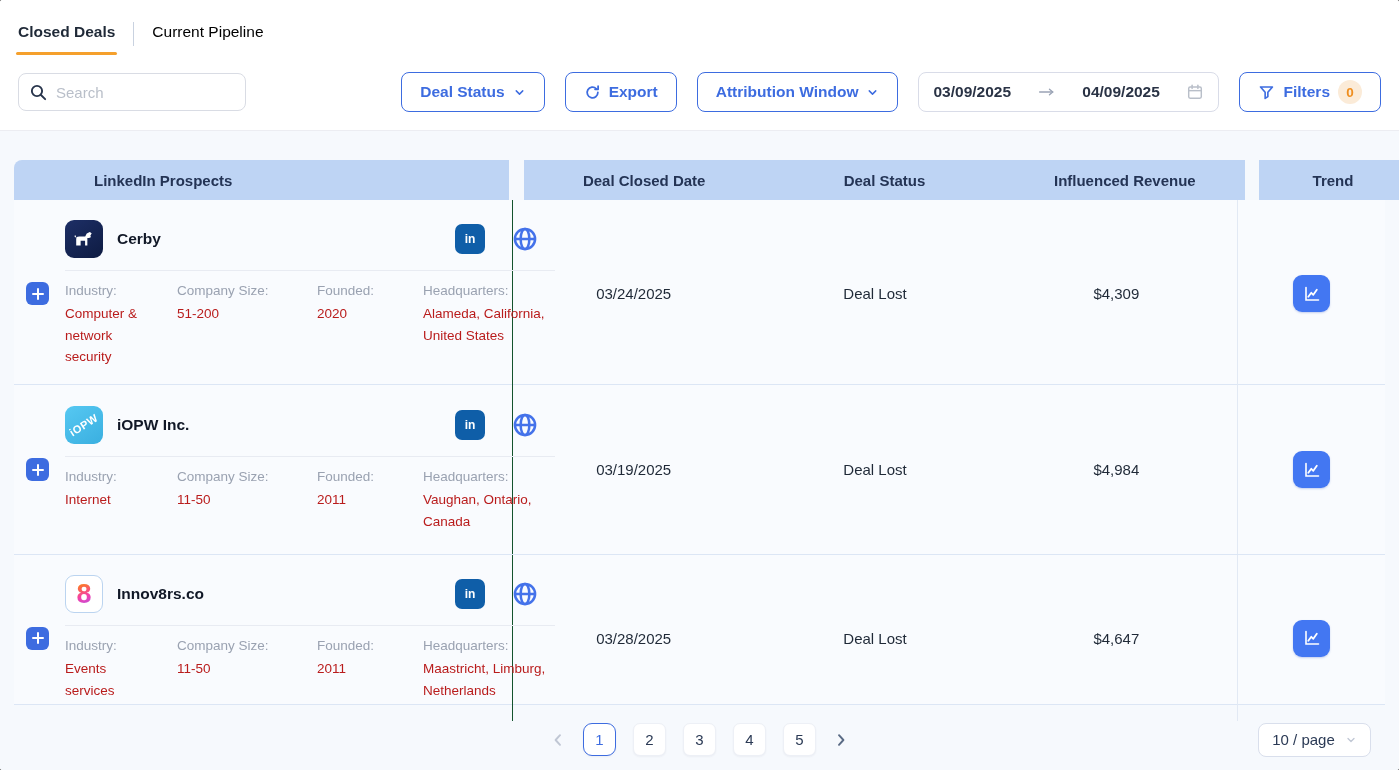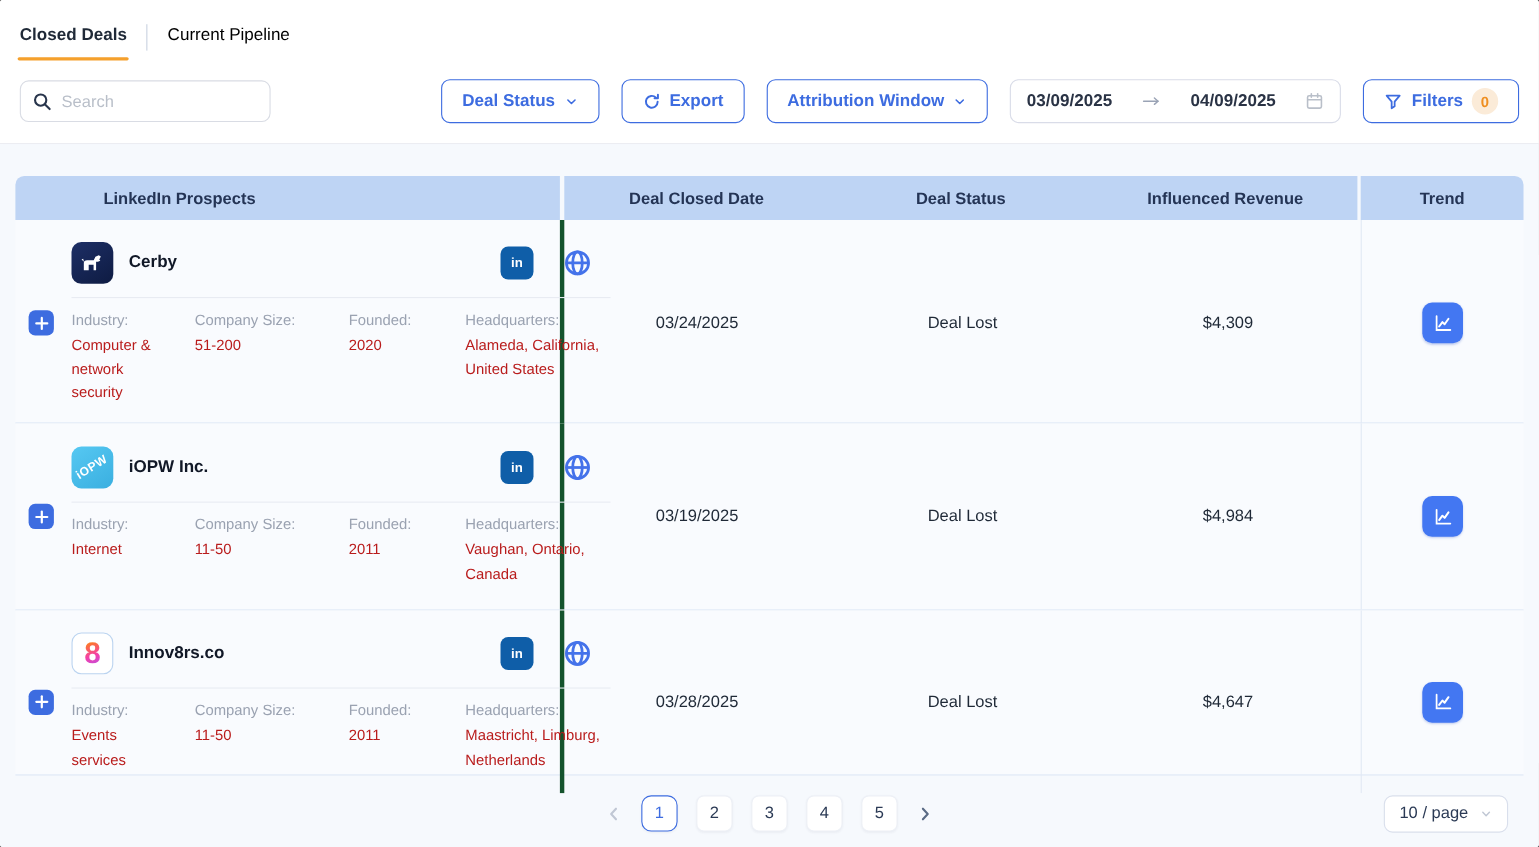--- a/index.html
+++ b/index.html
@@ -32,30 +32,30 @@
                 display:flex; align-items:center; justify-content:space-between; padding:0 14px; }
   .date-text { font-size:15.5px; font-weight:600; color:#2A3345; }
   .date-arrow { color:#9AA3B5; font-size:15px; }
 
   .filters-badge { width:24px; height:24px; border-radius:50%; background:#FBEBD8; color:#EF8E1F;
                    font-size:13.5px; font-weight:700; display:flex; align-items:center; justify-content:center; }
 
   
   .content-section { background:#F6F9FD; flex:1; padding:0 14px; display:flex; flex-direction:column; overflow:hidden; }
 
-  .table-header { margin-top:29px; display:grid; grid-template-columns:499px 724px 148px; column-gap:0; height:50px; }
+  .table-header { margin-top:29px; display:grid; grid-template-columns:499px 724px 148px; column-gap:11px; height:50px; }
   .th-block { background:#BED4F4; display:flex; align-items:center; }
   .th-block.first { border-radius:8px 0 0 0; margin-right:4px; justify-content:flex-start; padding-left:80px; }
   .th-block.mid { display:grid; grid-template-columns:1fr 1fr 1fr; margin-right:3px; }
   .th-block.last { border-radius:0 8px 0 0; justify-content:center; }
   .th-label { font-size:15px; font-weight:700; color:#243455; text-align:center; }
   .th-block.mid .th-label { align-self:center; }
 
   .trow { display:grid; grid-template-columns:499px 724px 148px; background:#F9FBFE; border-bottom:1px solid #DCE6F5; }
-  .trow .col-prospect { border-right:4px solid #14532d; display:flex; align-items:center; padding:20px 14px 20px 12px; gap:16px; }
+  .trow .col-prospect { border-right:1px solid #14532d; display:flex; align-items:center; padding:20px 14px 20px 12px; gap:16px; }
   .trow .col-mid { display:grid; grid-template-columns:1fr 1fr 1fr; align-items:center; }
   .trow .col-trend { border-left:1px solid #E2E9F4; display:flex; align-items:center; justify-content:center; }
   .row-0 { min-height:185px; } .row-1 { min-height:170px; } .row-2 { min-height:150px; }
 
   .plus-btn { width:23px; height:23px; min-width:23px; border-radius:6px; background:#3D6CE0; display:flex; align-items:center; justify-content:center; cursor:pointer; }
 
   .company-block { flex:1; }
   .company-head { display:flex; align-items:center; gap:14px; padding-bottom:12px; }
   .logo { width:38px; height:38px; border-radius:9px; display:flex; align-items:center; justify-content:center; overflow:hidden; }
   .logo.cerby { background:linear-gradient(145deg,#1D2F66,#0E1B42); }

